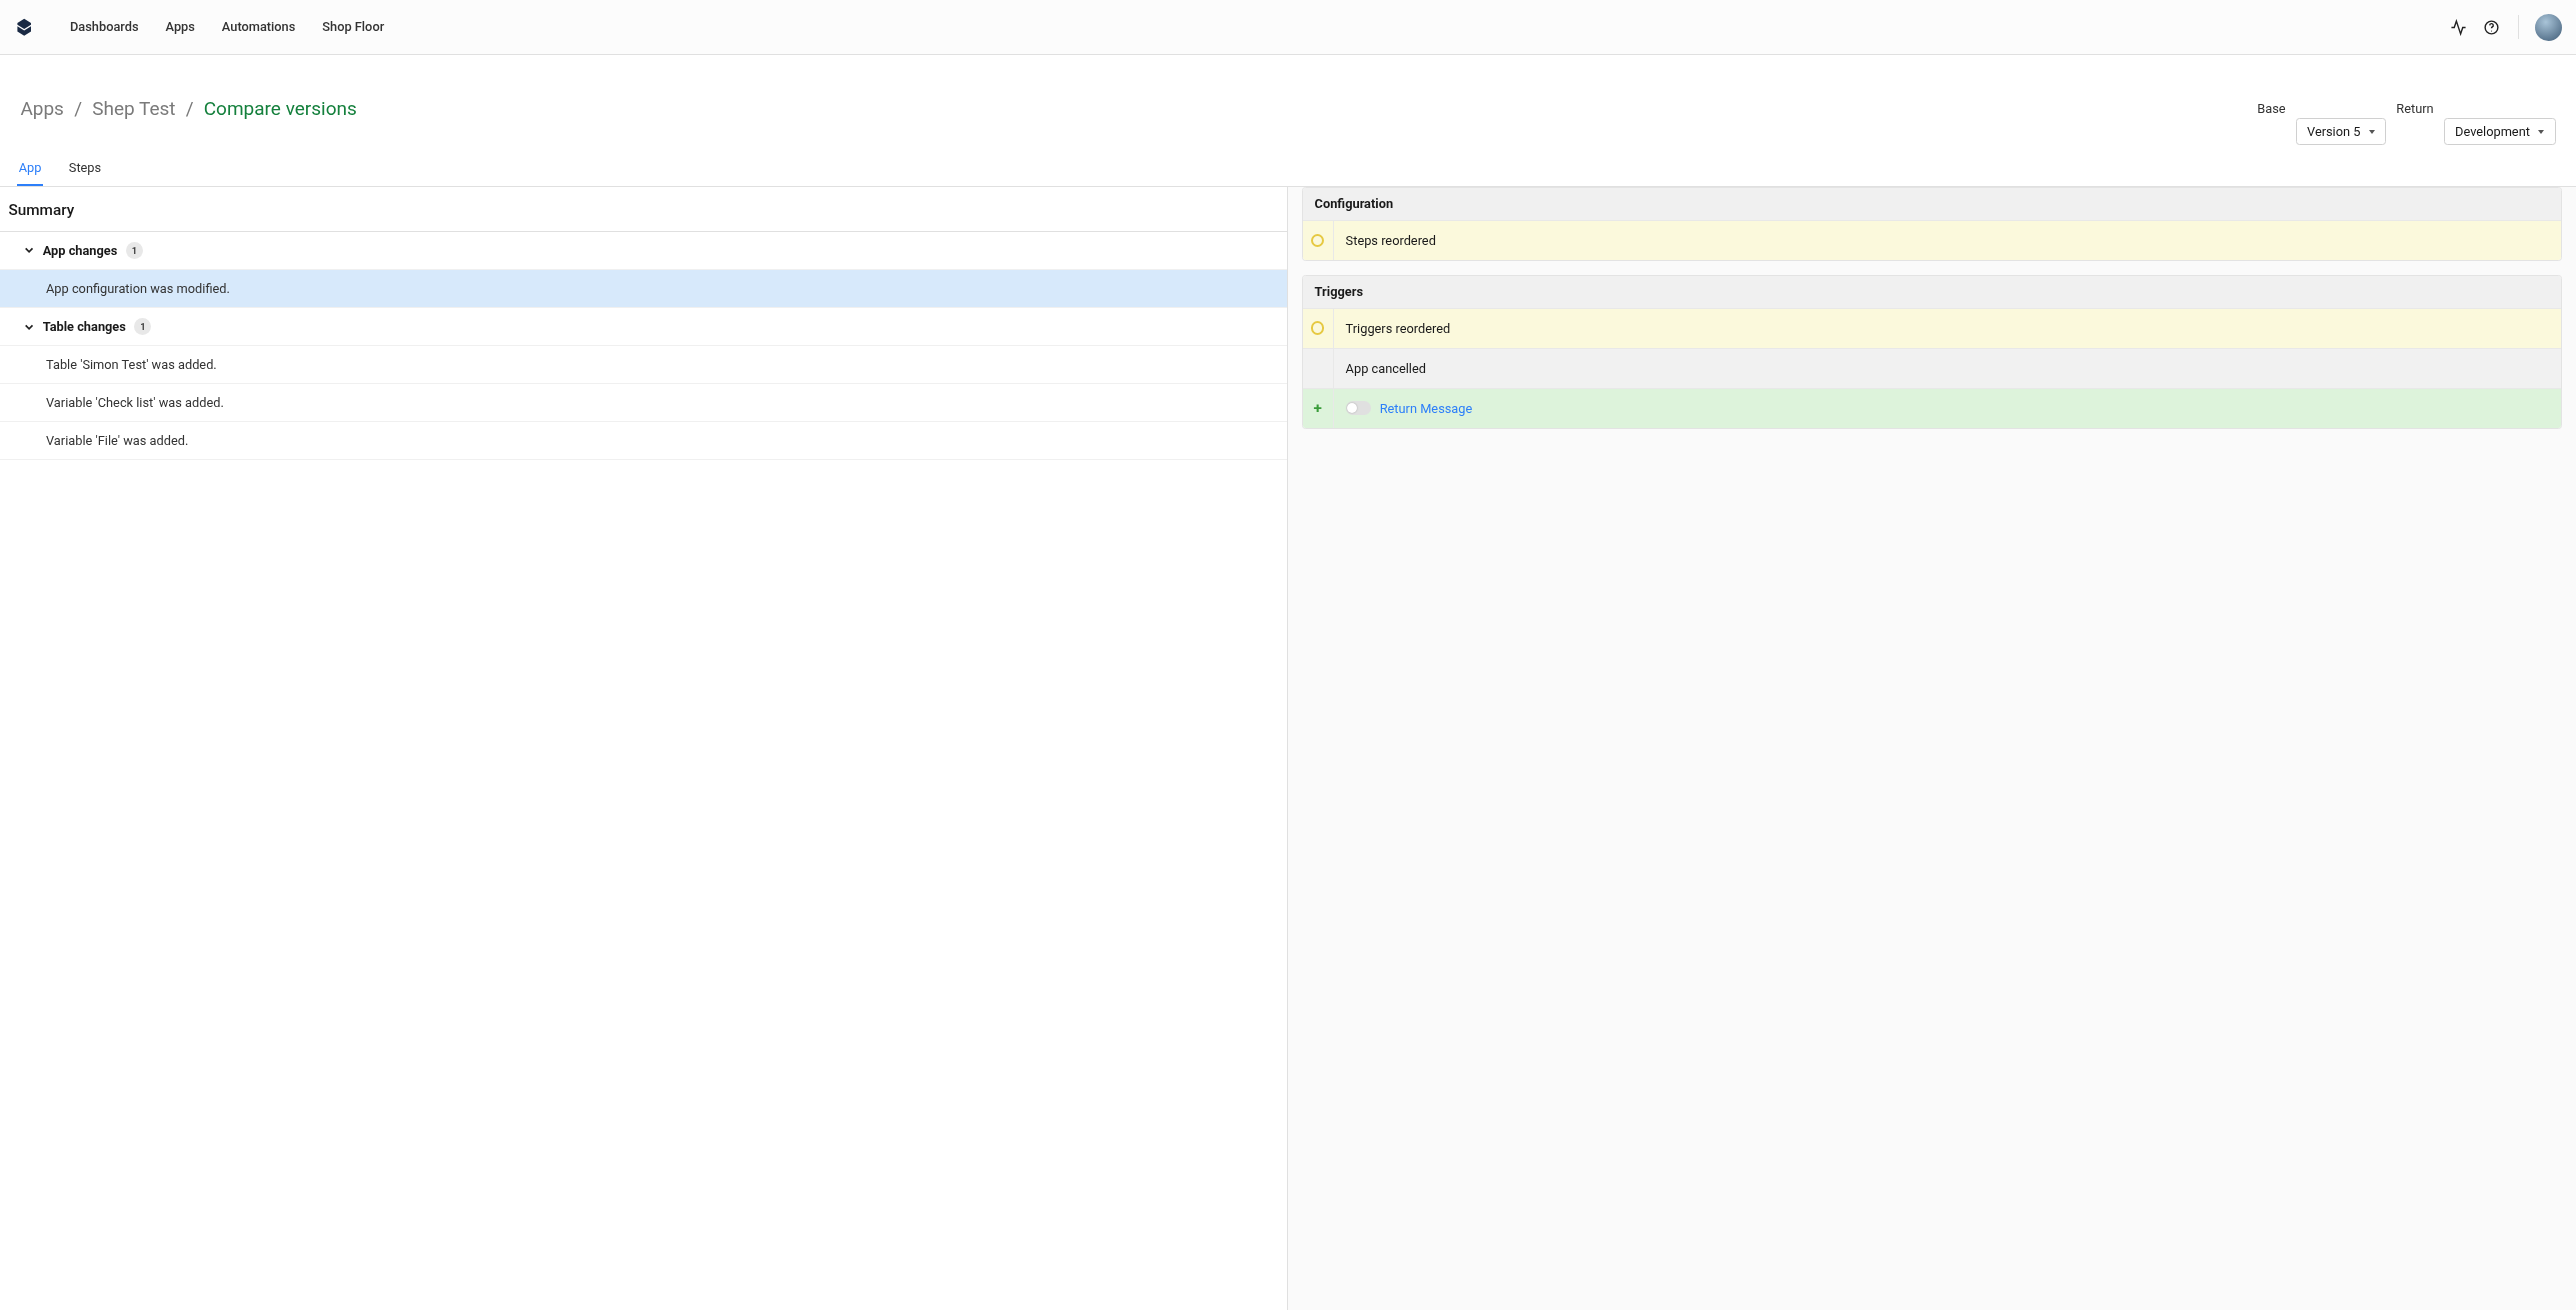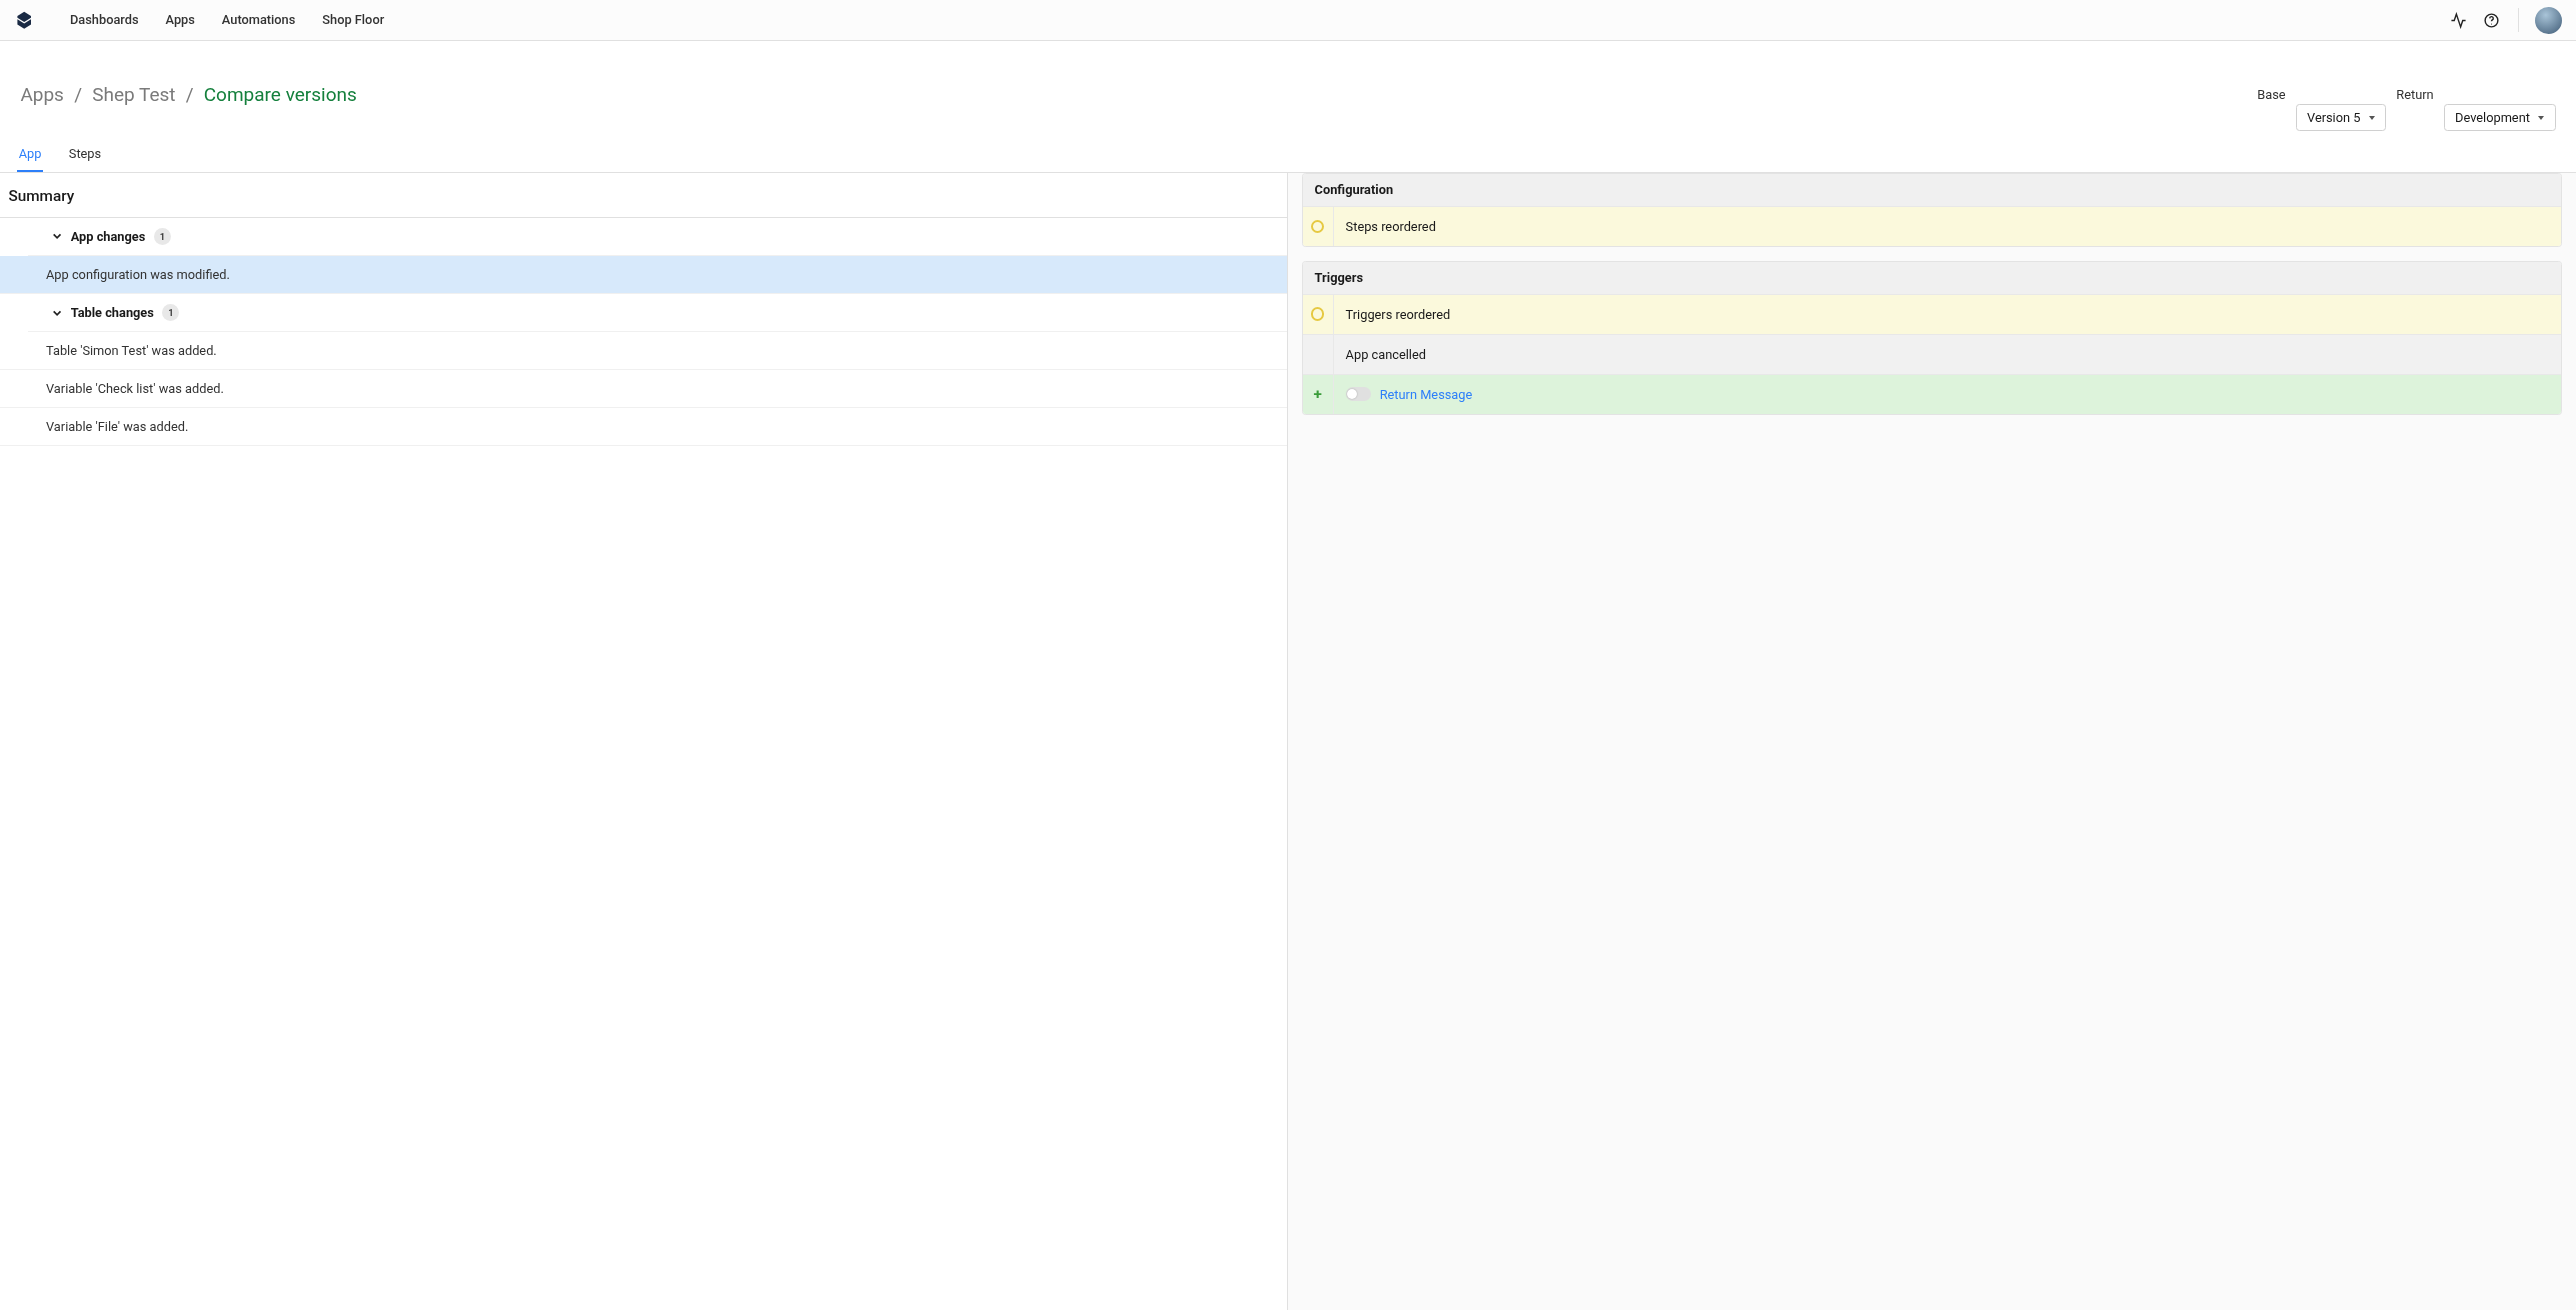--- a/index.html
+++ b/index.html
@@ -5,21 +5,21 @@
     * { box-sizing: border-box; margin: 0; padding: 0; }
     body {
       font-family: -apple-system, BlinkMacSystemFont, "Segoe UI", Roboto, Helvetica, Arial, sans-serif;
       background: #fff;
       color: #1a1a1a;
       font-size: 12.8px;
       overflow: hidden;
     }
     
     .topbar {
-      height: 41px;
+      height: 55px;
       display: flex;
       align-items: center;
       justify-content: space-between;
       padding: 0 13.6px;
       border-bottom: 0.9px solid #e0e0e0;
       background: #fcfcfc;
       gap: 20px;
     }
     .topbar-left { display: flex; align-items: center; gap: 19px; }
     .logo {
@@ -77,21 +77,21 @@
     }
     .pane-title {
       font-size: 15.3px; font-weight: 500; padding: 13.6px 8.5px 12px 8.5px;
       border-bottom: 0.9px solid #e0e0e0;
     }
     .right-pane .pane-title { padding-left: 13.6px; border-bottom: none; }
     
     .group-header {
       display: flex; align-items: center; gap: 8.5px;
       padding: 10.2px 12px 10.2px 24px; font-weight: 700; font-size: 12.8px;
-      border-bottom: 0.9px solid #f0f0f0; cursor: pointer; margin-left: 28px;
+      border-bottom: 0.9px solid #f0f0f0; cursor: pointer;
     }
     .chev { display: inline-flex; align-items: center; }
     .badge {
       display: inline-flex; align-items: center; justify-content: center;
       min-width: 17px; height: 17px; padding: 0 5.1px;
       background: #e8e8e8; color: #333; font-size: 9.4px; font-weight: 600;
       border-radius: 8.5px;
     }
     .group-item {
       padding: 11px 12px 11px 46px; font-size: 12.8px; color: #333;

